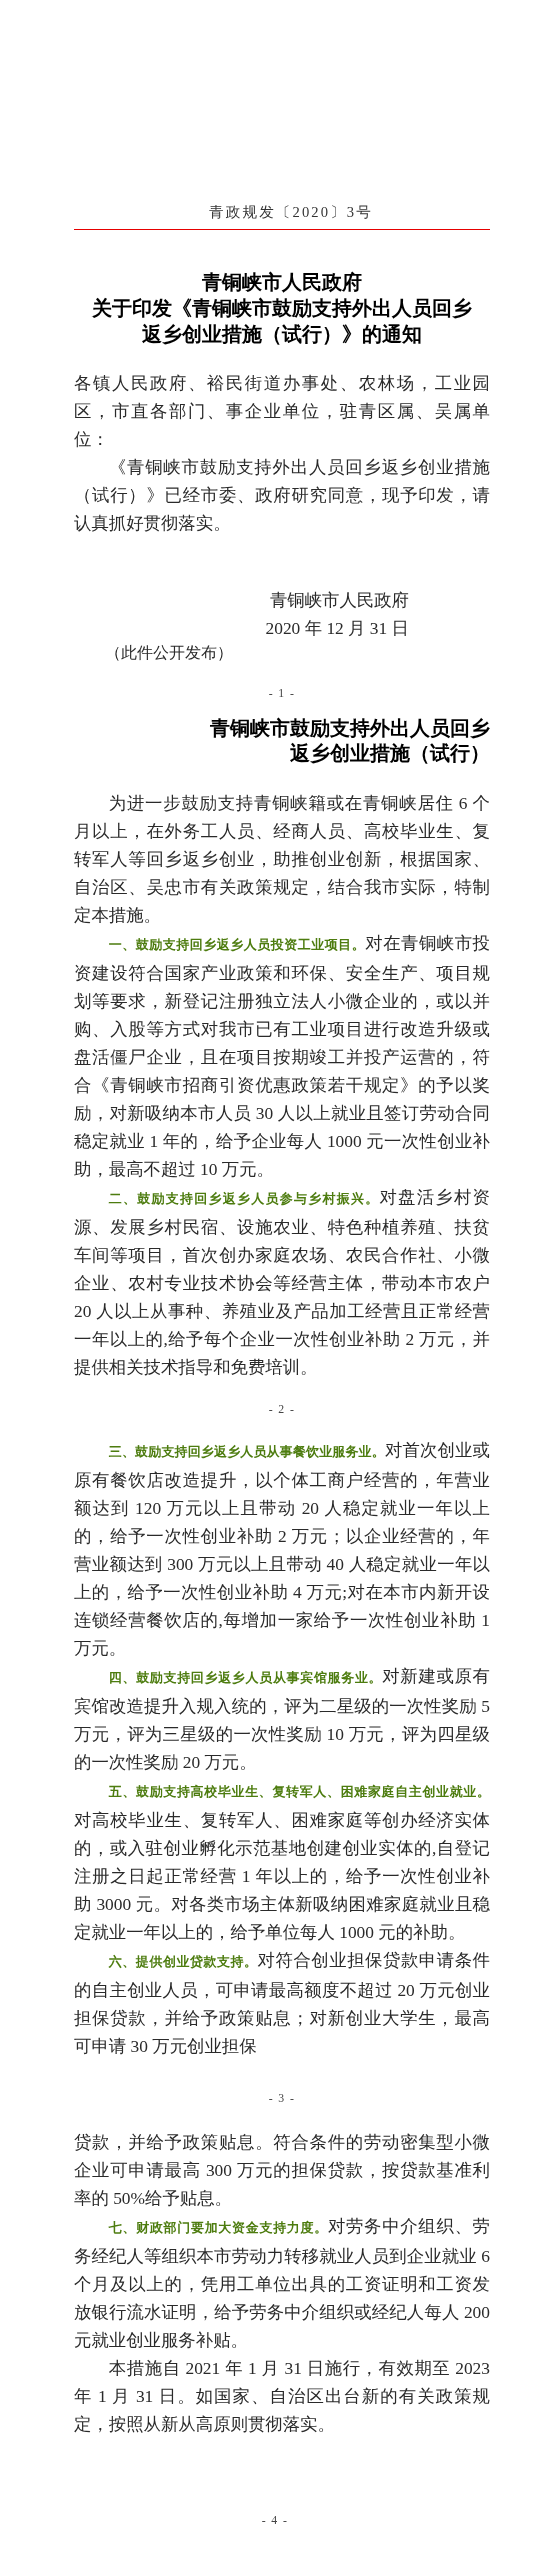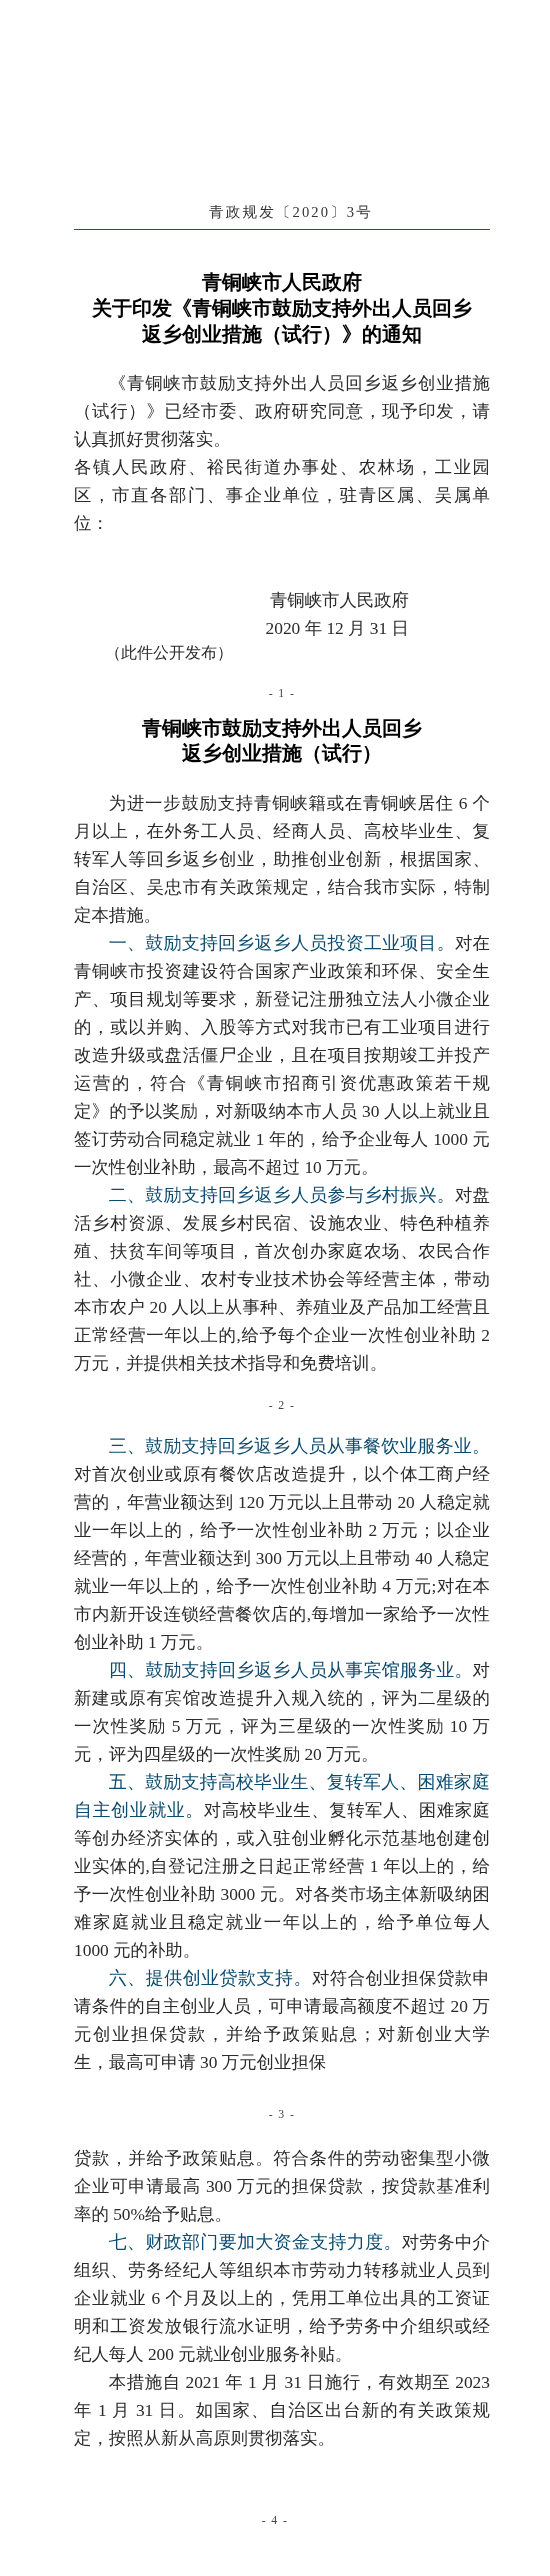--- a/index.html
+++ b/index.html
@@ -37,37 +37,37 @@
   .notice-title div{
     font-size:20px;font-weight:bold;color:#000;line-height:26px;
     font-family:"Liberation Serif","DejaVu Serif",serif;
   }
   p.body-para{
     margin:0;font-size:17.4px;line-height:28px;color:#2a2a2a;
     text-align:justify;
   }
   p.indent{text-indent:2em;}
   .lead{
-    font-weight:normal;color:#0c4a6e;
+    font-weight:bold;color:#4d7c0f;
     font-family:"Liberation Sans","DejaVu Sans",sans-serif;
-    font-size:18px;
+    font-size:13px;
   }
   .sign-block{margin-top:49px;text-align:right;padding-right:81px;}
   .sign-block div{font-size:17.4px;line-height:28px;color:#2a2a2a;}
   .public-note{
     margin:0 0 0 31px;font-size:16px;line-height:21px;color:#2a2a2a;
   }
   .page-marker{
     text-align:center;font-size:11.8px;color:#444;letter-spacing:1.4px;
     line-height:15.3px;
   }
   .marker-1{margin-top:23px;margin-bottom:14.6px;}
   .marker-2{margin-top:21px;margin-bottom:18px;}
   .marker-3{margin-top:31px;margin-bottom:22px;}
-  .measures-title{margin:0 0 23.6px 0;text-align:center;}
+  .measures-title{margin:0 0 23.6px 0;text-align:right;}
   .measures-title div{
     font-size:20px;font-weight:bold;color:#000;line-height:25px;
   }
   
   .footer{
     position:absolute;top:2475px;left:74px;width:416px;
     border-top:1.4px solid #111;border-bottom:1.4px solid #111;
     box-sizing:border-box;
     display:flex;justify-content:space-between;align-items:center;
     padding:2.1px 14px;height:23px;
@@ -89,23 +89,23 @@
   <div class="red-rule"></div>
 
   <div class="doc-flow">
 
     <div class="notice-title">
       <div>青铜峡市人民政府</div>
       <div>关于印发《青铜峡市鼓励支持外出人员回乡</div>
       <div>返乡创业措施（试行）》的通知</div>
     </div>
 
+    <p class="body-para">各镇人民政府、裕民街道办事处、农林场，工业园区，市直各部门、事企业单位，驻青区属、吴属单位：</p>
+
     <p class="body-para indent">《青铜峡市鼓励支持外出人员回乡返乡创业措施（试行）》已经市委、政府研究同意，现予印发，请认真抓好贯彻落实。</p>
-
-    <p class="body-para">各镇人民政府、裕民街道办事处、农林场，工业园区，市直各部门、事企业单位，驻青区属、吴属单位：</p>
 
     <div class="sign-block">
       <div>青铜峡市人民政府</div>
       <div>2020 年 12 月 31 日</div>
     </div>
 
     <p class="public-note">（此件公开发布）</p>
 
     <div class="page-marker marker-1">- 1 -</div>
 

